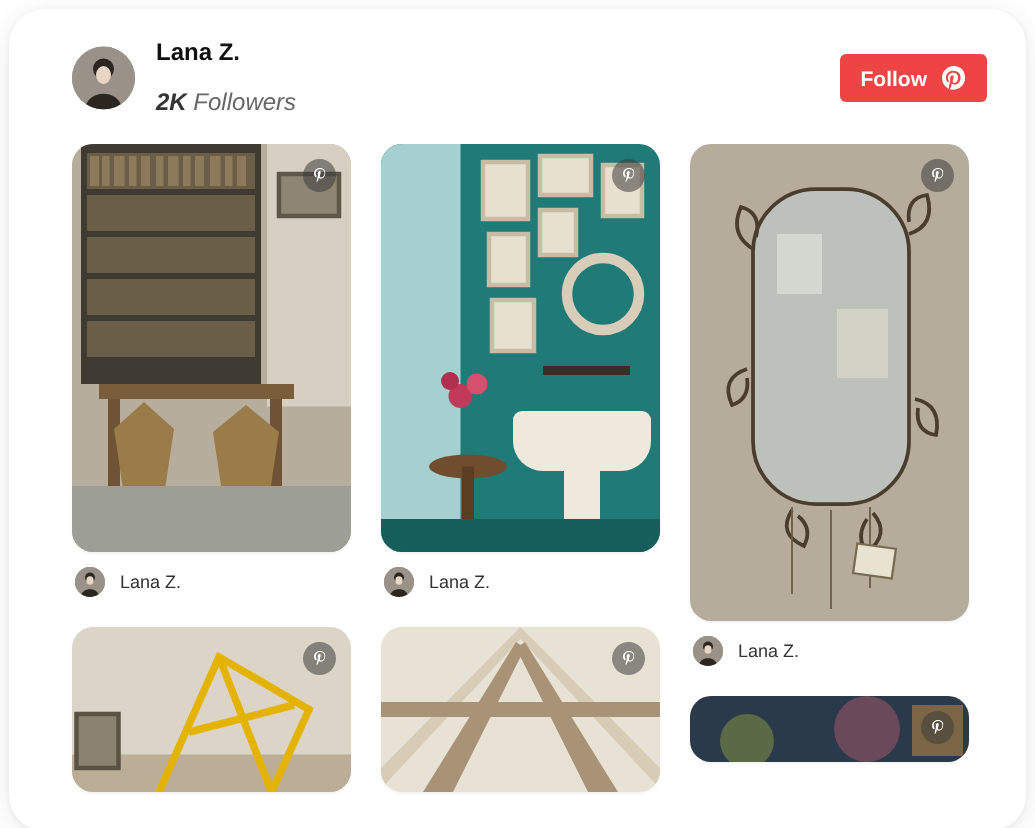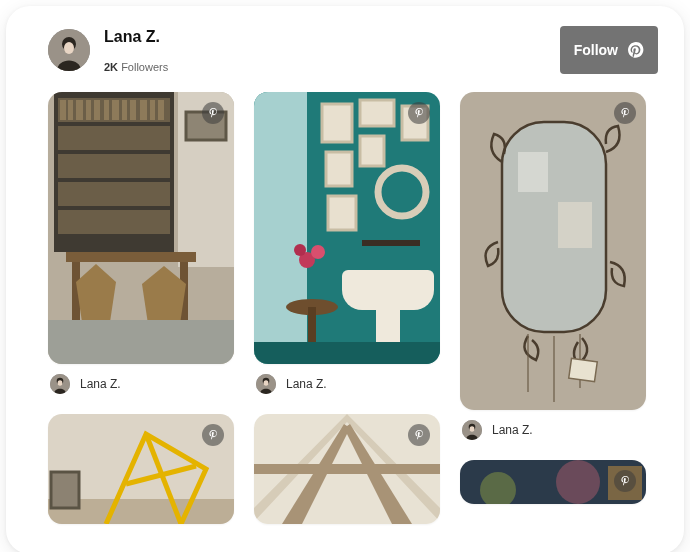--- a/index.html
+++ b/index.html
@@ -23,26 +23,26 @@
   .avatar-lg {
     width: 42px; height: 42px; border-radius: 50%;
     background: #8a8a8a;
     display: flex; align-items: center; justify-content: center;
     overflow: hidden;
     flex: 0 0 auto;
   }
   .avatar-lg svg { width: 42px; height: 42px; }
   .profile-text { margin-left: 14px; flex: 1 1 auto; }
   .profile-name { font-size: 16px; font-weight: 700; color: #111; line-height: 1.2; }
-  .profile-meta { font-size: 11px; color: #666; margin-top: 15px; }
+  .profile-meta { font-size: 16px; color: #666; margin-top: 15px; font-style: italic; }
   .profile-meta .count { font-weight: 700; color: #333; }
   .follow-btn {
-    background: #737373; color: #fff; border: none;
+    background: #ef4444; color: #fff; border: none;
     border-radius: 4px;
-    height: 48px; padding: 0 14px;
+    height: 32px; padding: 0 14px;
     display: flex; align-items: center; gap: 10px;
     font-size: 14px; font-weight: 700;
     cursor: pointer;
     flex: 0 0 auto;
   }
   .follow-btn svg { width: 16px; height: 16px; }
 
   
   .grid {
     padding: 0 38px 0 42px;

